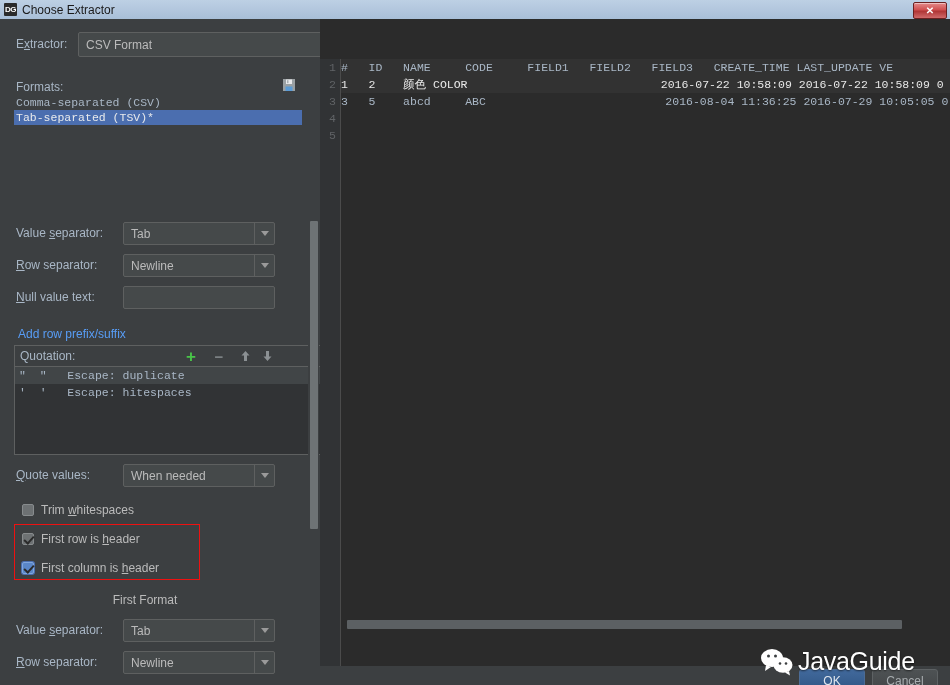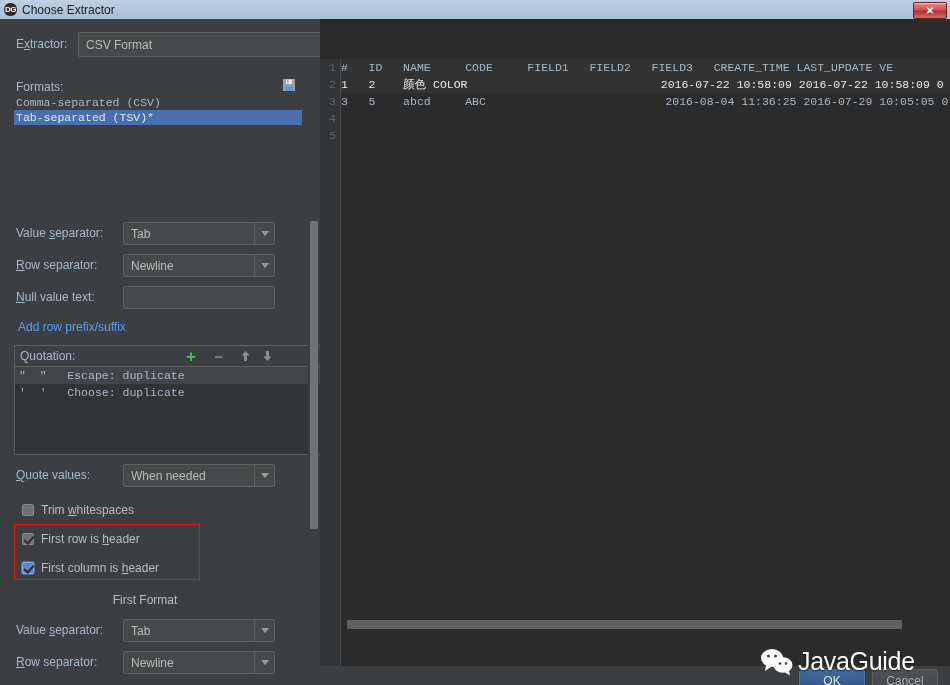--- a/index.html
+++ b/index.html
@@ -14,21 +14,21 @@
 
   
   .titlebar{
     position:absolute;left:0;top:0;width:950px;height:19px;
     background:linear-gradient(to bottom,#bdd0e4 0%,#b3c7de 50%,#a8bfd8 100%);
     border-bottom:1px solid #7a93b0;
     display:flex;align-items:center;
   }
   .tb-icon{
     width:13px;height:13px;margin-left:4px;margin-right:5px;
-    background:#2b2b2b;border-radius:6px;color:#fff;
+    background:#2b2b2b;border-radius:1px;color:#fff;
     font-size:8px;font-weight:bold;font-family:"Liberation Sans",sans-serif;
     display:flex;align-items:center;justify-content:center;letter-spacing:-0.5px;
   }
   .tb-title{font-size:12px;color:#1a1a1a;}
   .tb-close{
     position:absolute;right:3px;top:2px;width:32px;height:15px;
     background:linear-gradient(to bottom,#e48b8b 0%,#d05050 45%,#b03636 55%,#d06a6a 100%);
     border:1px solid #6b2020;border-radius:2px;
     color:#fff;font-size:10px;font-weight:bold;
     display:flex;align-items:center;justify-content:center;
@@ -74,21 +74,21 @@
 
   .frow{position:absolute;height:23px;}
   .frow .lbl{position:absolute;left:16px;top:4px;}
   .frow .ctl{position:absolute;left:123px;top:0;width:152px;height:23px;}
 
   .textfield{
     background:#45494a;border:1px solid #5e6060;border-radius:2px;
     box-sizing:border-box;height:23px;
   }
 
-  .link{position:absolute;left:18px;color:#589df6;font-size:12px;}
+  .link{position:absolute;left:18px;color:#589df6;font-size:12px;margin-top:7px;}
 
   
   .quot-wrap{
     position:absolute;left:14px;width:310px;
     border:1px solid #5e6060;background:#3c3f41;box-sizing:border-box;
   }
   .quot-head{height:20px;position:relative;}
   .quot-head .qlabel{position:absolute;left:5px;top:3px;color:#a9b7c6;font-size:12px;}
   .qbtn{position:absolute;top:2px;width:16px;height:16px;display:flex;align-items:center;justify-content:center;font-size:14px;}
   .qplus{color:#49c449;font-weight:bold;font-size:17px;line-height:1;}
@@ -256,21 +256,21 @@
               </svg>
           </div>
           <div class="qbtn" style="left:244px;">
             <svg width="11" height="12" viewBox="0 0 11 12">
                 <path d="M5.5 11 L9.5 6.5 L7 6.5 L7 1 L4 1 L4 6.5 L1.5 6.5 Z" fill="#8b9093"></path>
               </svg>
           </div>
         </div>
         <div class="quot-list">
           <div class="qrow alt">"  "   Escape: duplicate</div>
-          <div class="qrow">'  '   Choose: duplicate</div>
+          <div class="qrow">'  '   Escape: hitespaces</div>
         </div>
       </div>
 
       <div class="frow" style="left:0;top:429px;width:300px;">
         <div class="lbl"><u>Q</u><span>uote values:</span></div>
         <div class="combo ctl">
           <div class="val">When needed</div>
           <div class="arrowbox">
               <div class="arrow-dn"></div>
             </div>

